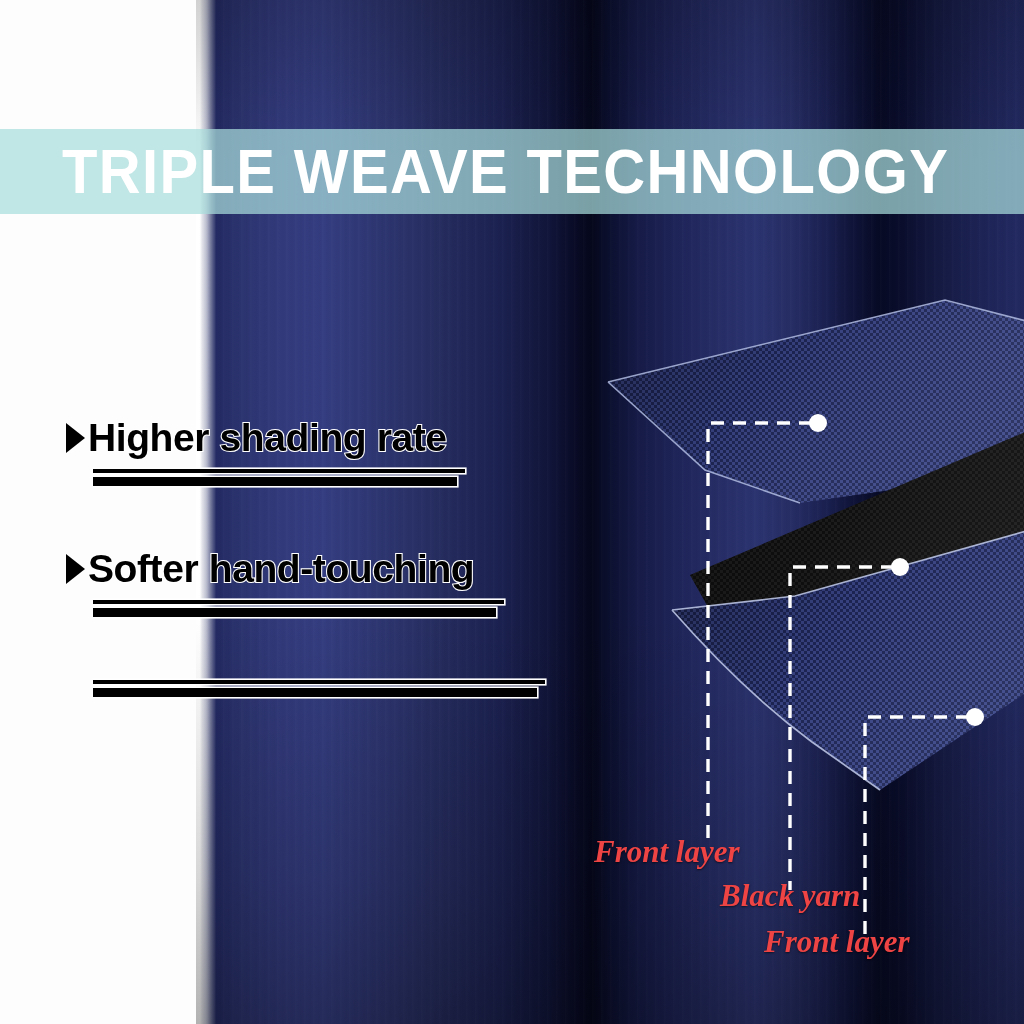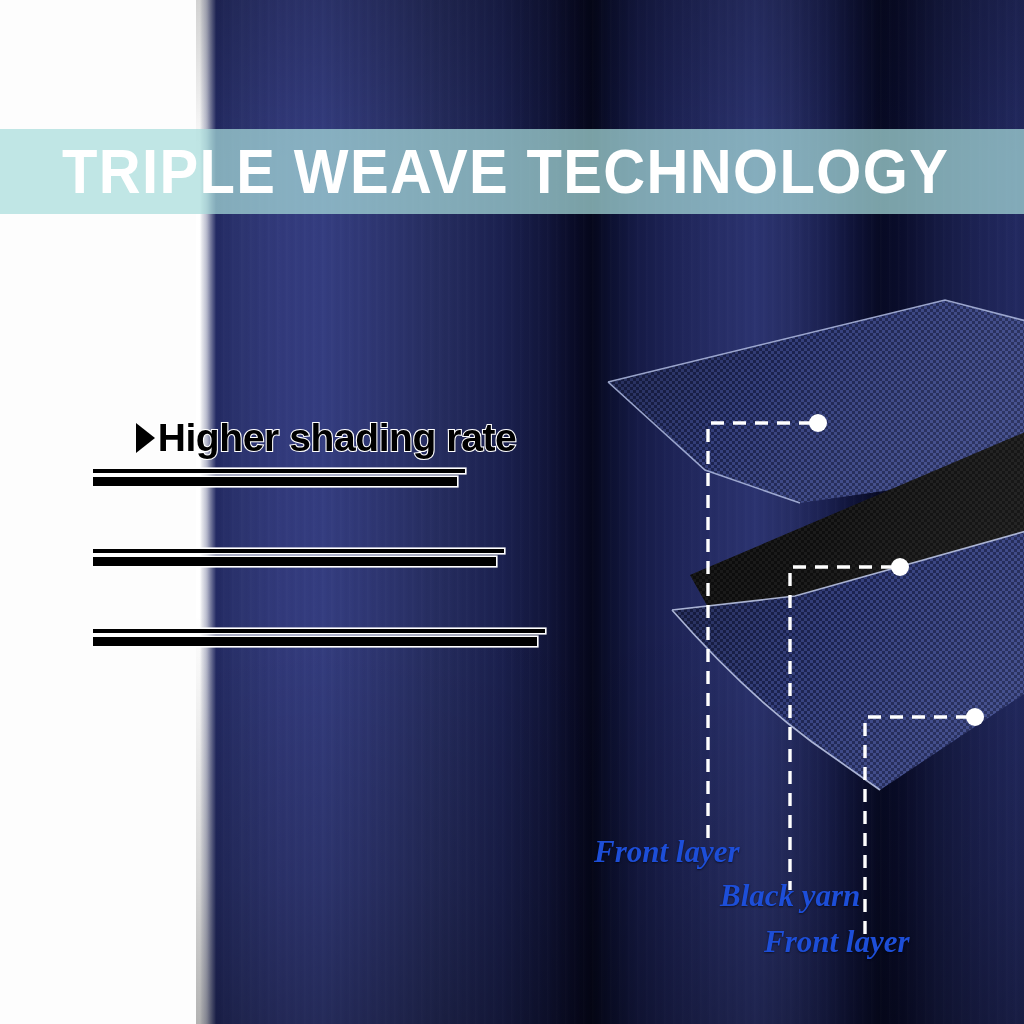--- a/index.html
+++ b/index.html
@@ -115,21 +115,20 @@
     width: 520px;
   }
   .feature {
     position: relative;
     margin-bottom: 63px;
   }
   .feature-row {
     display: flex;
     align-items: center;
     white-space: nowrap;
-    justify-content: center;
   }
   .tri {
     width: 0;
     height: 0;
     border-top: 15px solid transparent;
     border-bottom: 15px solid transparent;
     border-left: 19px solid #000000;
     margin-right: 3px;
     flex: none;
     filter: drop-shadow(0 0 1.2px #ffffff) drop-shadow(0 0 1.2px #ffffff);
@@ -167,21 +166,21 @@
   }
   .f0 .thin { width: 372px; }  .f0 .thick { width: 364px; }
   .f1 .thin { width: 411px; }  .f1 .thick { width: 403px; }
   .f2 .thin { width: 452px; }  .f2 .thick { width: 444px; }
 
   
   .layers { position: absolute; left: 0; top: 0; width: 1024px; height: 1024px; pointer-events: none; }
 
   .leader-label {
     position: absolute;
-    color: #1d4ed8;
+    color: #ef4444;
     font-family: "Liberation Serif", serif;
     font-weight: 700;
     font-style: italic;
     font-size: 31px;
     line-height: 1;
     white-space: nowrap;
     text-shadow: 0 1px 2px rgba(0,0,0,0.55);
   }
   .lbl-front { left: 594px; top: 836px; }
   .lbl-black { left: 680px; top: 880px; margin-left: 40px; }
@@ -271,20 +270,24 @@
         <div class="tri"></div>
         <div class="feature-text">Higher shading rate</div>
       </div>
       <div class="rule">
         <div class="thin"></div>
         <div class="thick"></div>
       </div>
     </div>
 
     <div class="feature f1">
+      <div class="feature-row">
+        <div class="tri"></div>
+        <div class="feature-text">Softer hand-touching</div>
+      </div>
       <div class="rule">
         <div class="thin"></div>
         <div class="thick"></div>
       </div>
     </div>
 
     <div class="feature f2">
       <div class="rule">
         <div class="thin"></div>
         <div class="thick"></div>

